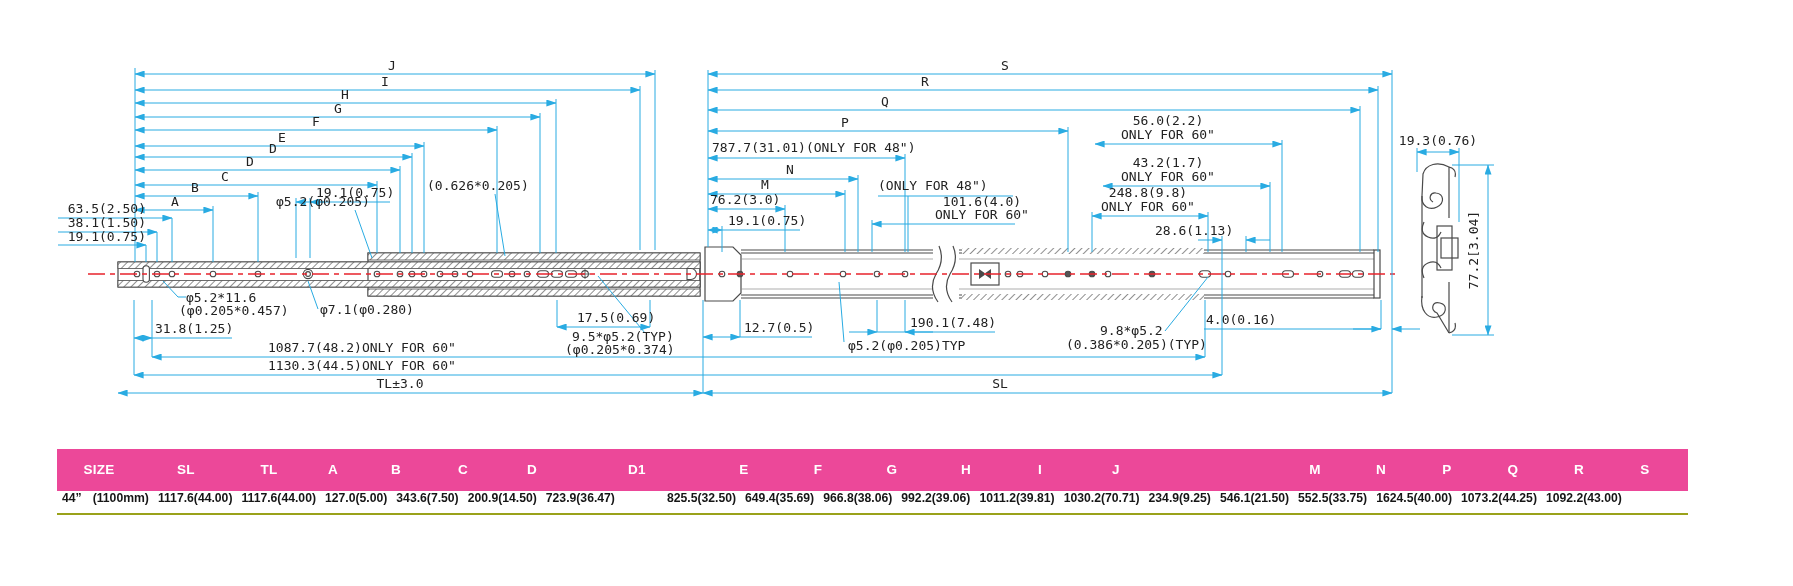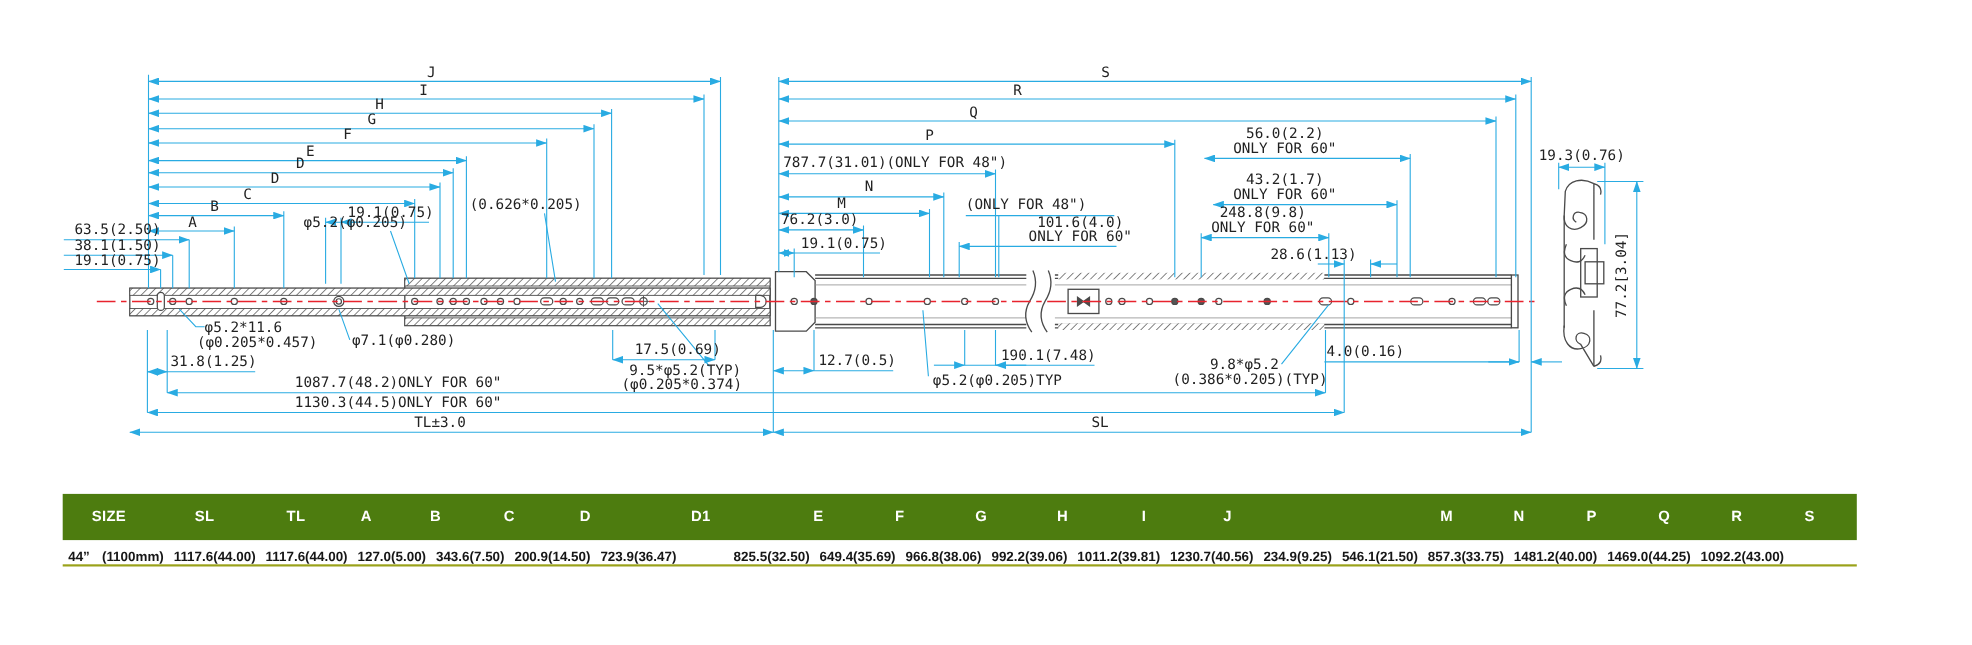--- a/index.html
+++ b/index.html
@@ -6,23 +6,23 @@
   #stage{position:relative;width:1793px;height:586px;font-family:"Liberation Sans",sans-serif}
   svg text{font-family:"DejaVu Sans Mono",monospace;font-size:13px;fill:#222}
   .tm{text-anchor:middle}.te{text-anchor:end}
   .d2{stroke:#29abe2;stroke-width:1;fill:none;marker-start:url(#ar);marker-end:url(#ar)}
   .d1{stroke:#29abe2;stroke-width:1;fill:none;marker-end:url(#ar)}
   .cl{stroke:#29abe2;stroke-width:1;fill:none}
   .blk{stroke:#4a4a4a;stroke-width:1.2;fill:none}
   .thin{stroke:#8a8a8a;stroke-width:.7;fill:none}
   
   .tbl{position:absolute;left:57px;top:449px;width:1631px}
-  .thead{position:relative;height:42px;background:#4d7c0f}
+  .thead{position:relative;height:42px;background:#ec4899}
   .thead span{position:absolute;top:13px;transform:translateX(-50%);color:#fff;font-weight:bold;font-size:13.5px;letter-spacing:.3px}
-  .trow{display:flex;align-items:flex-end;height:22px;padding-left:5px;border-bottom:2.5px solid #9aa21a;font-size:12.2px;font-weight:bold;color:#161616;white-space:nowrap}
+  .trow{display:flex;align-items:flex-start;height:22px;padding-left:5px;border-bottom:2.5px solid #9aa21a;font-size:12.2px;font-weight:bold;color:#161616;white-space:nowrap}
   .trow .v{margin-left:9px}
   .sizeA{margin-left:0;font-weight:bold}
   .sizeB{margin-left:11px}
   .gapD1{display:inline-block;min-width:34px}
   .gapM{margin-left:92px}
 </style>
 </head>
 <body>
 
 <div id="stage">
@@ -267,23 +267,23 @@
     <span class="v">127.0(5.00)</span>
     <span class="v">343.6(7.50)</span>
     <span class="v">200.9(14.50)</span>
     <span class="v">723.9(36.47)</span>
     <span class="v gapD1"></span>
     <span class="v">825.5(32.50)</span>
     <span class="v">649.4(35.69)</span>
     <span class="v">966.8(38.06)</span>
     <span class="v">992.2(39.06)</span>
     <span class="v">1011.2(39.81)</span>
-    <span class="v">1230.7(40.56)</span>
+    <span class="v">1030.2(70.71)</span>
     <span class="v gapM">234.9(9.25)</span>
     <span class="v">546.1(21.50)</span>
-    <span class="v">857.3(33.75)</span>
-    <span class="v">1481.2(40.00)</span>
-    <span class="v">1469.0(44.25)</span>
+    <span class="v">552.5(33.75)</span>
+    <span class="v">1624.5(40.00)</span>
+    <span class="v">1073.2(44.25)</span>
     <span class="v">1092.2(43.00)</span>
   </div>
 </div>
 
 </div>
 
 </body></html>

